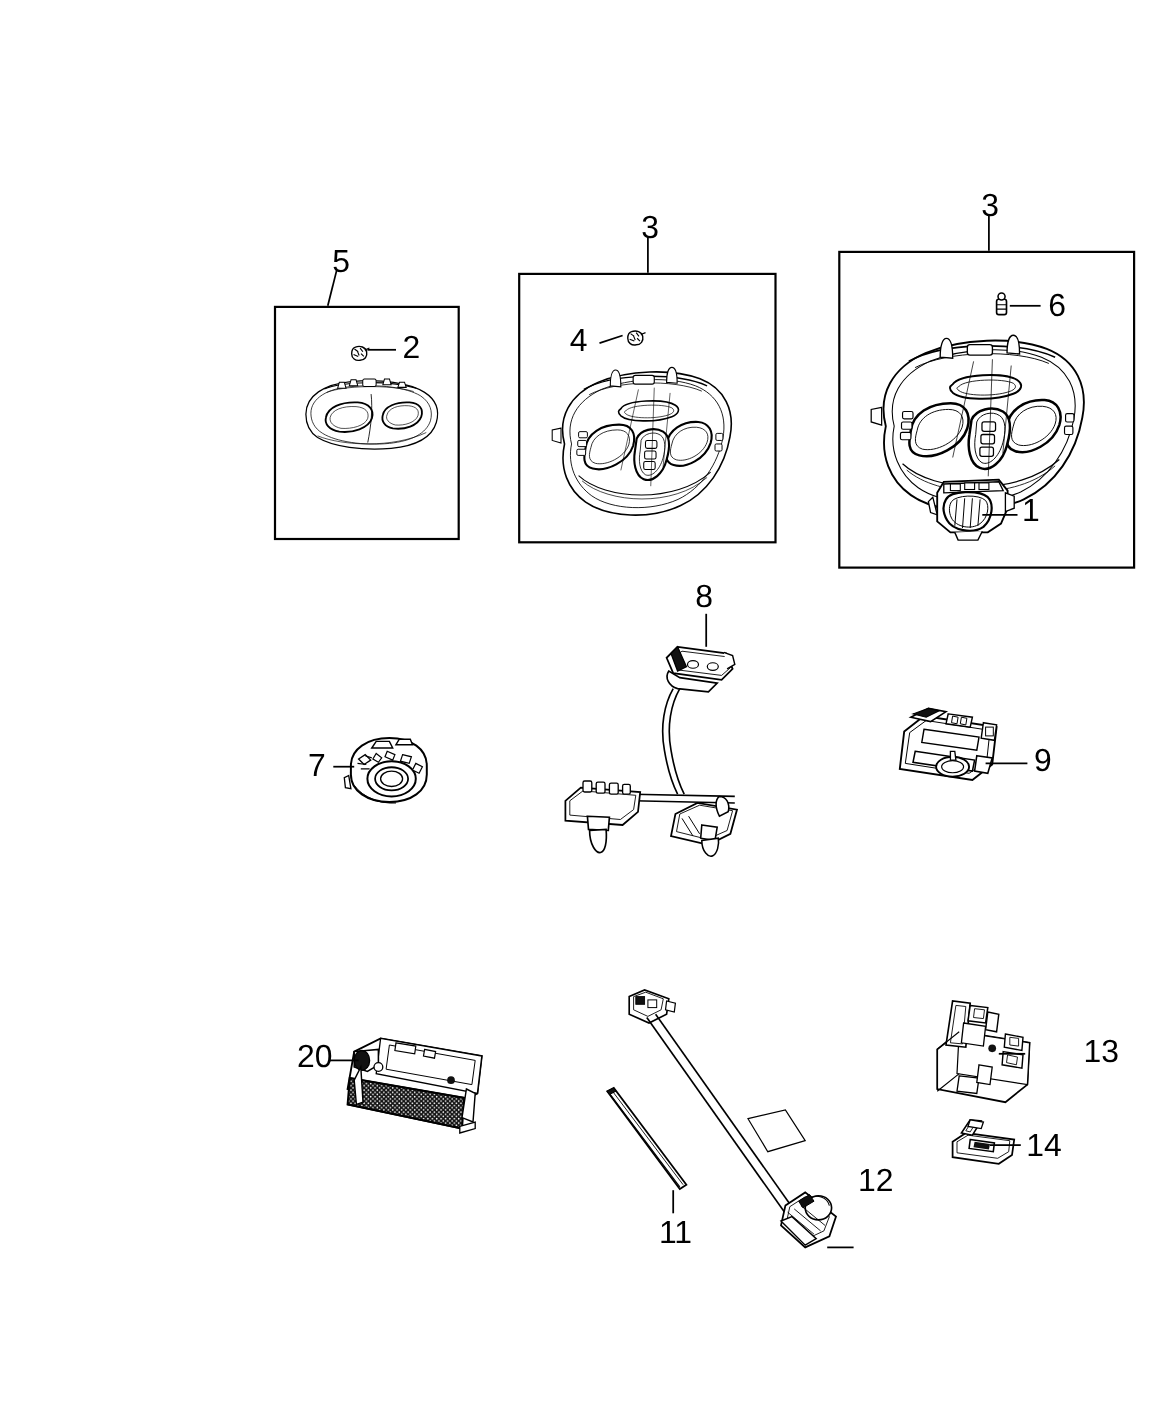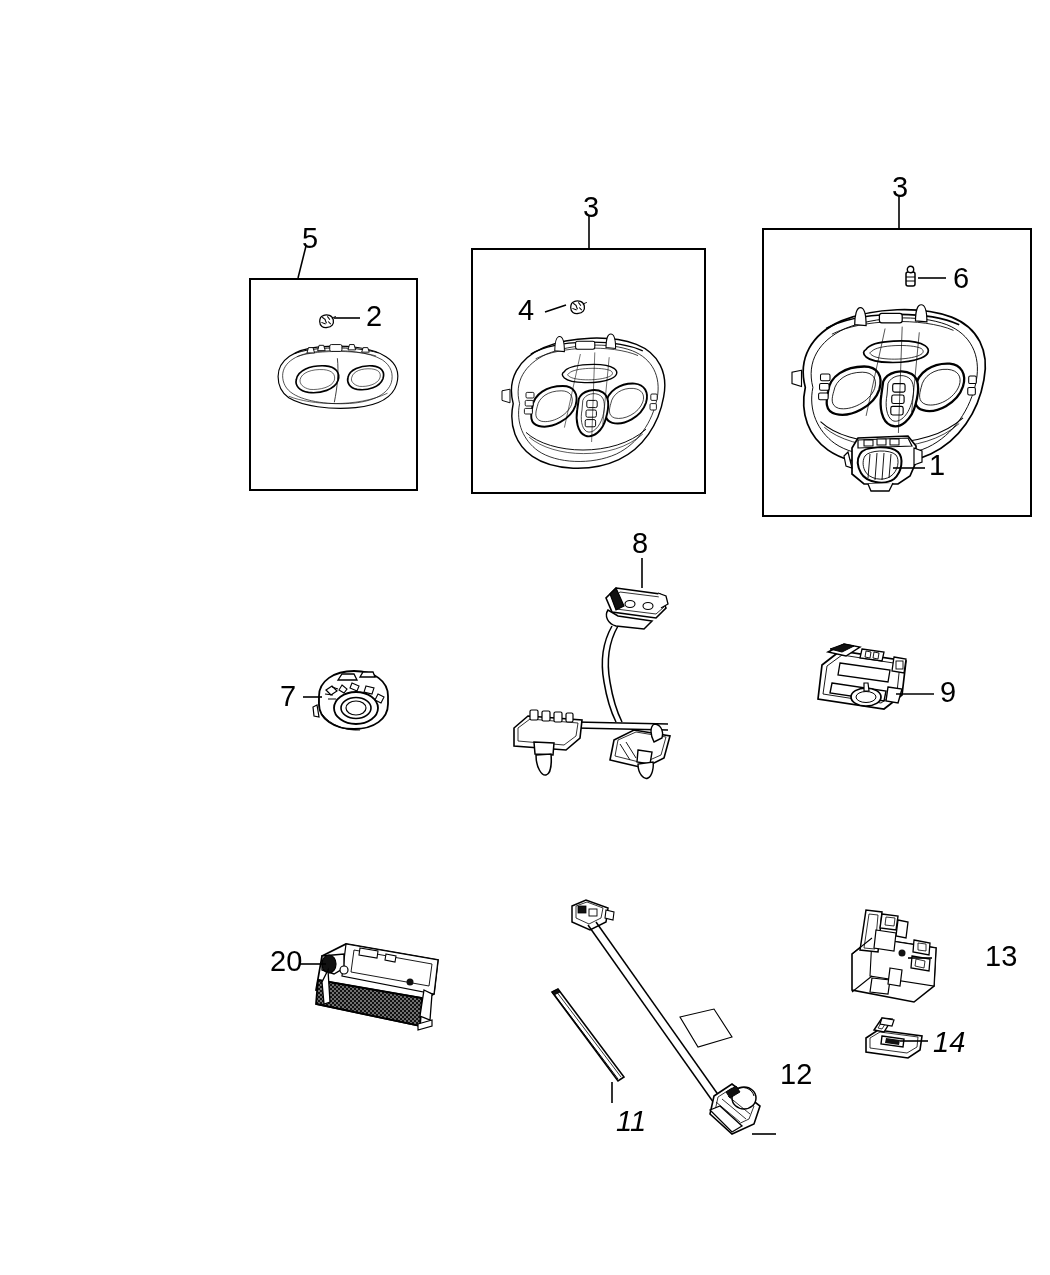--- a/index.html
+++ b/index.html
@@ -367,18 +367,18 @@
   <div class="callout-num" style="left:366px; top:302px;">2</div>
   <div class="callout-num" style="left:583px; top:193px;">3</div>
   <div class="callout-num" style="left:892px; top:173px;">3</div>
   <div class="callout-num" style="left:518px; top:296px;">4</div>
   <div class="callout-num" style="left:302px; top:224px;">5</div>
   <div class="callout-num" style="left:953px; top:264px;">6</div>
   <div class="callout-num" style="left:280px; top:682px;">7</div>
   <div class="callout-num" style="left:632px; top:529px;">8</div>
   <div class="callout-num" style="left:940px; top:678px;">9</div>
   <div class="callout-num" style="left:270px; top:947px;">20</div>
-  <div class="callout-num" style="left:616px; top:1107px;font-style:italic;">11</div>
+  <div class="callout-num" style="left:599px; top:1107px;">11</div>
   <div class="callout-num" style="left:780px; top:1060px;">12</div>
   <div class="callout-num" style="left:937px; top:942px;margin-left:48px;">13</div>
-  <div class="callout-num" style="left:933px; top:1028px;font-style:italic;">14</div>
+  <div class="callout-num" style="left:933px; top:1028px;">14</div>
 
 </div>
 
 </body></html>

